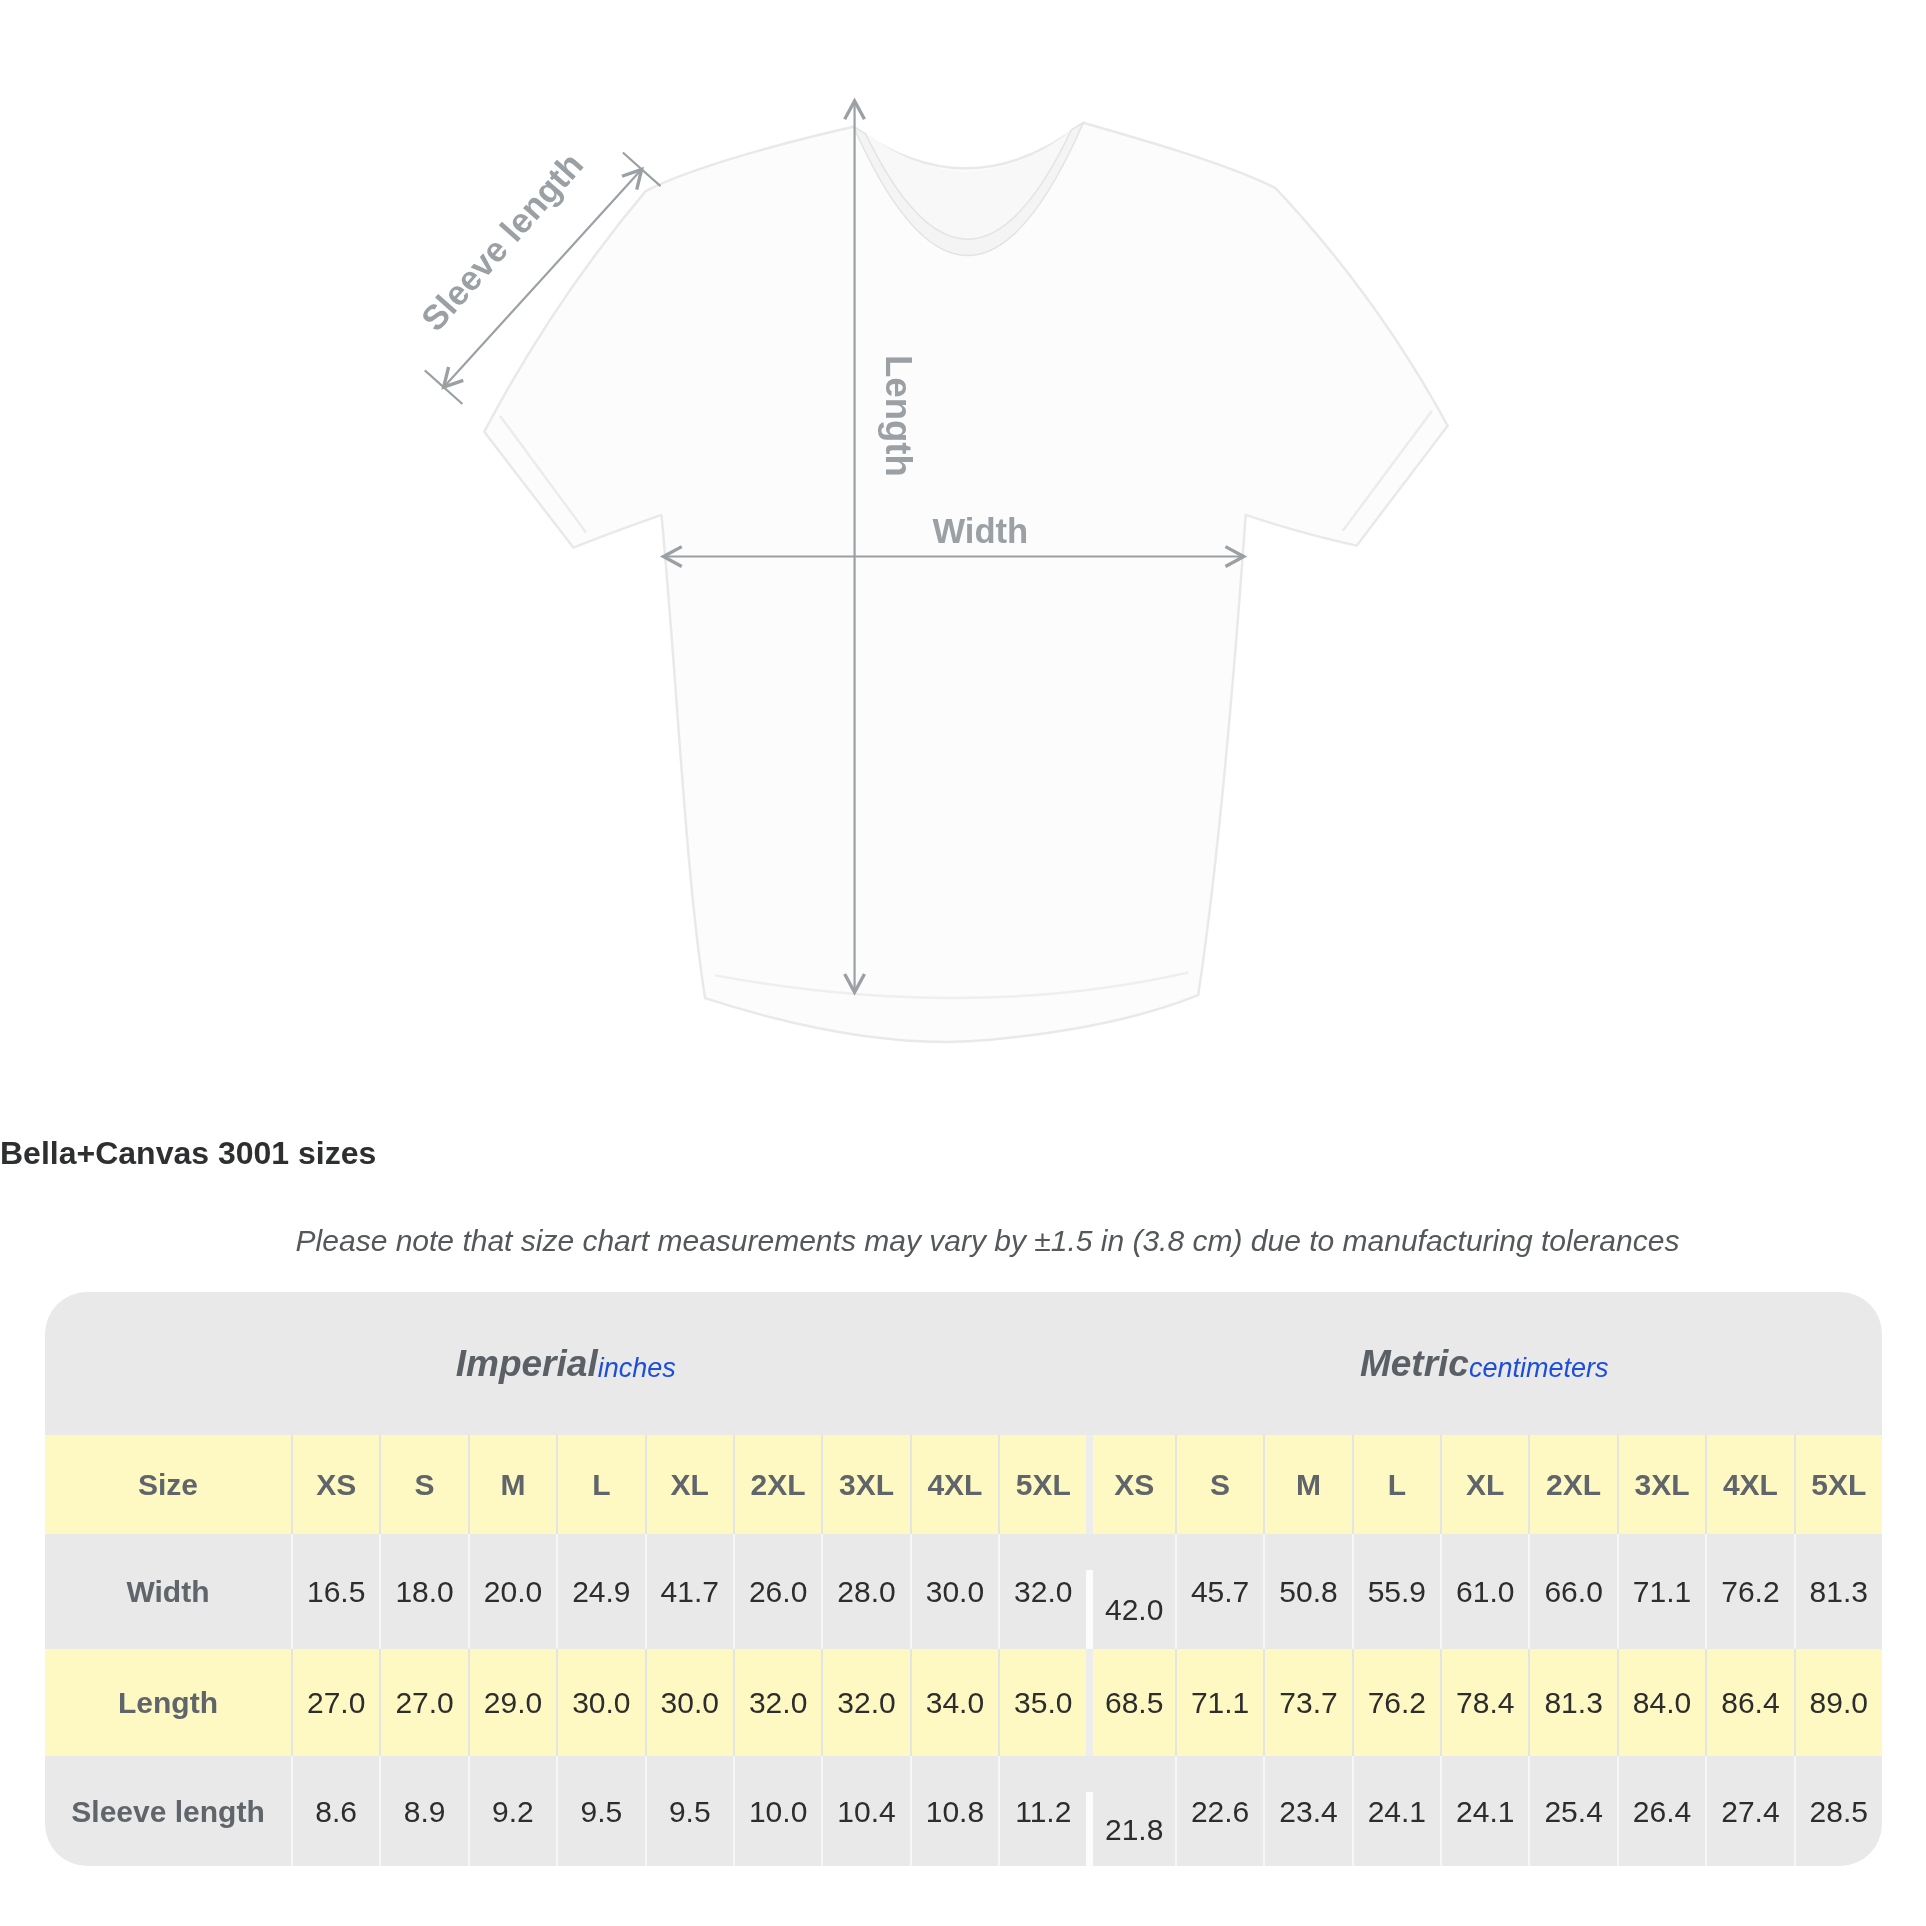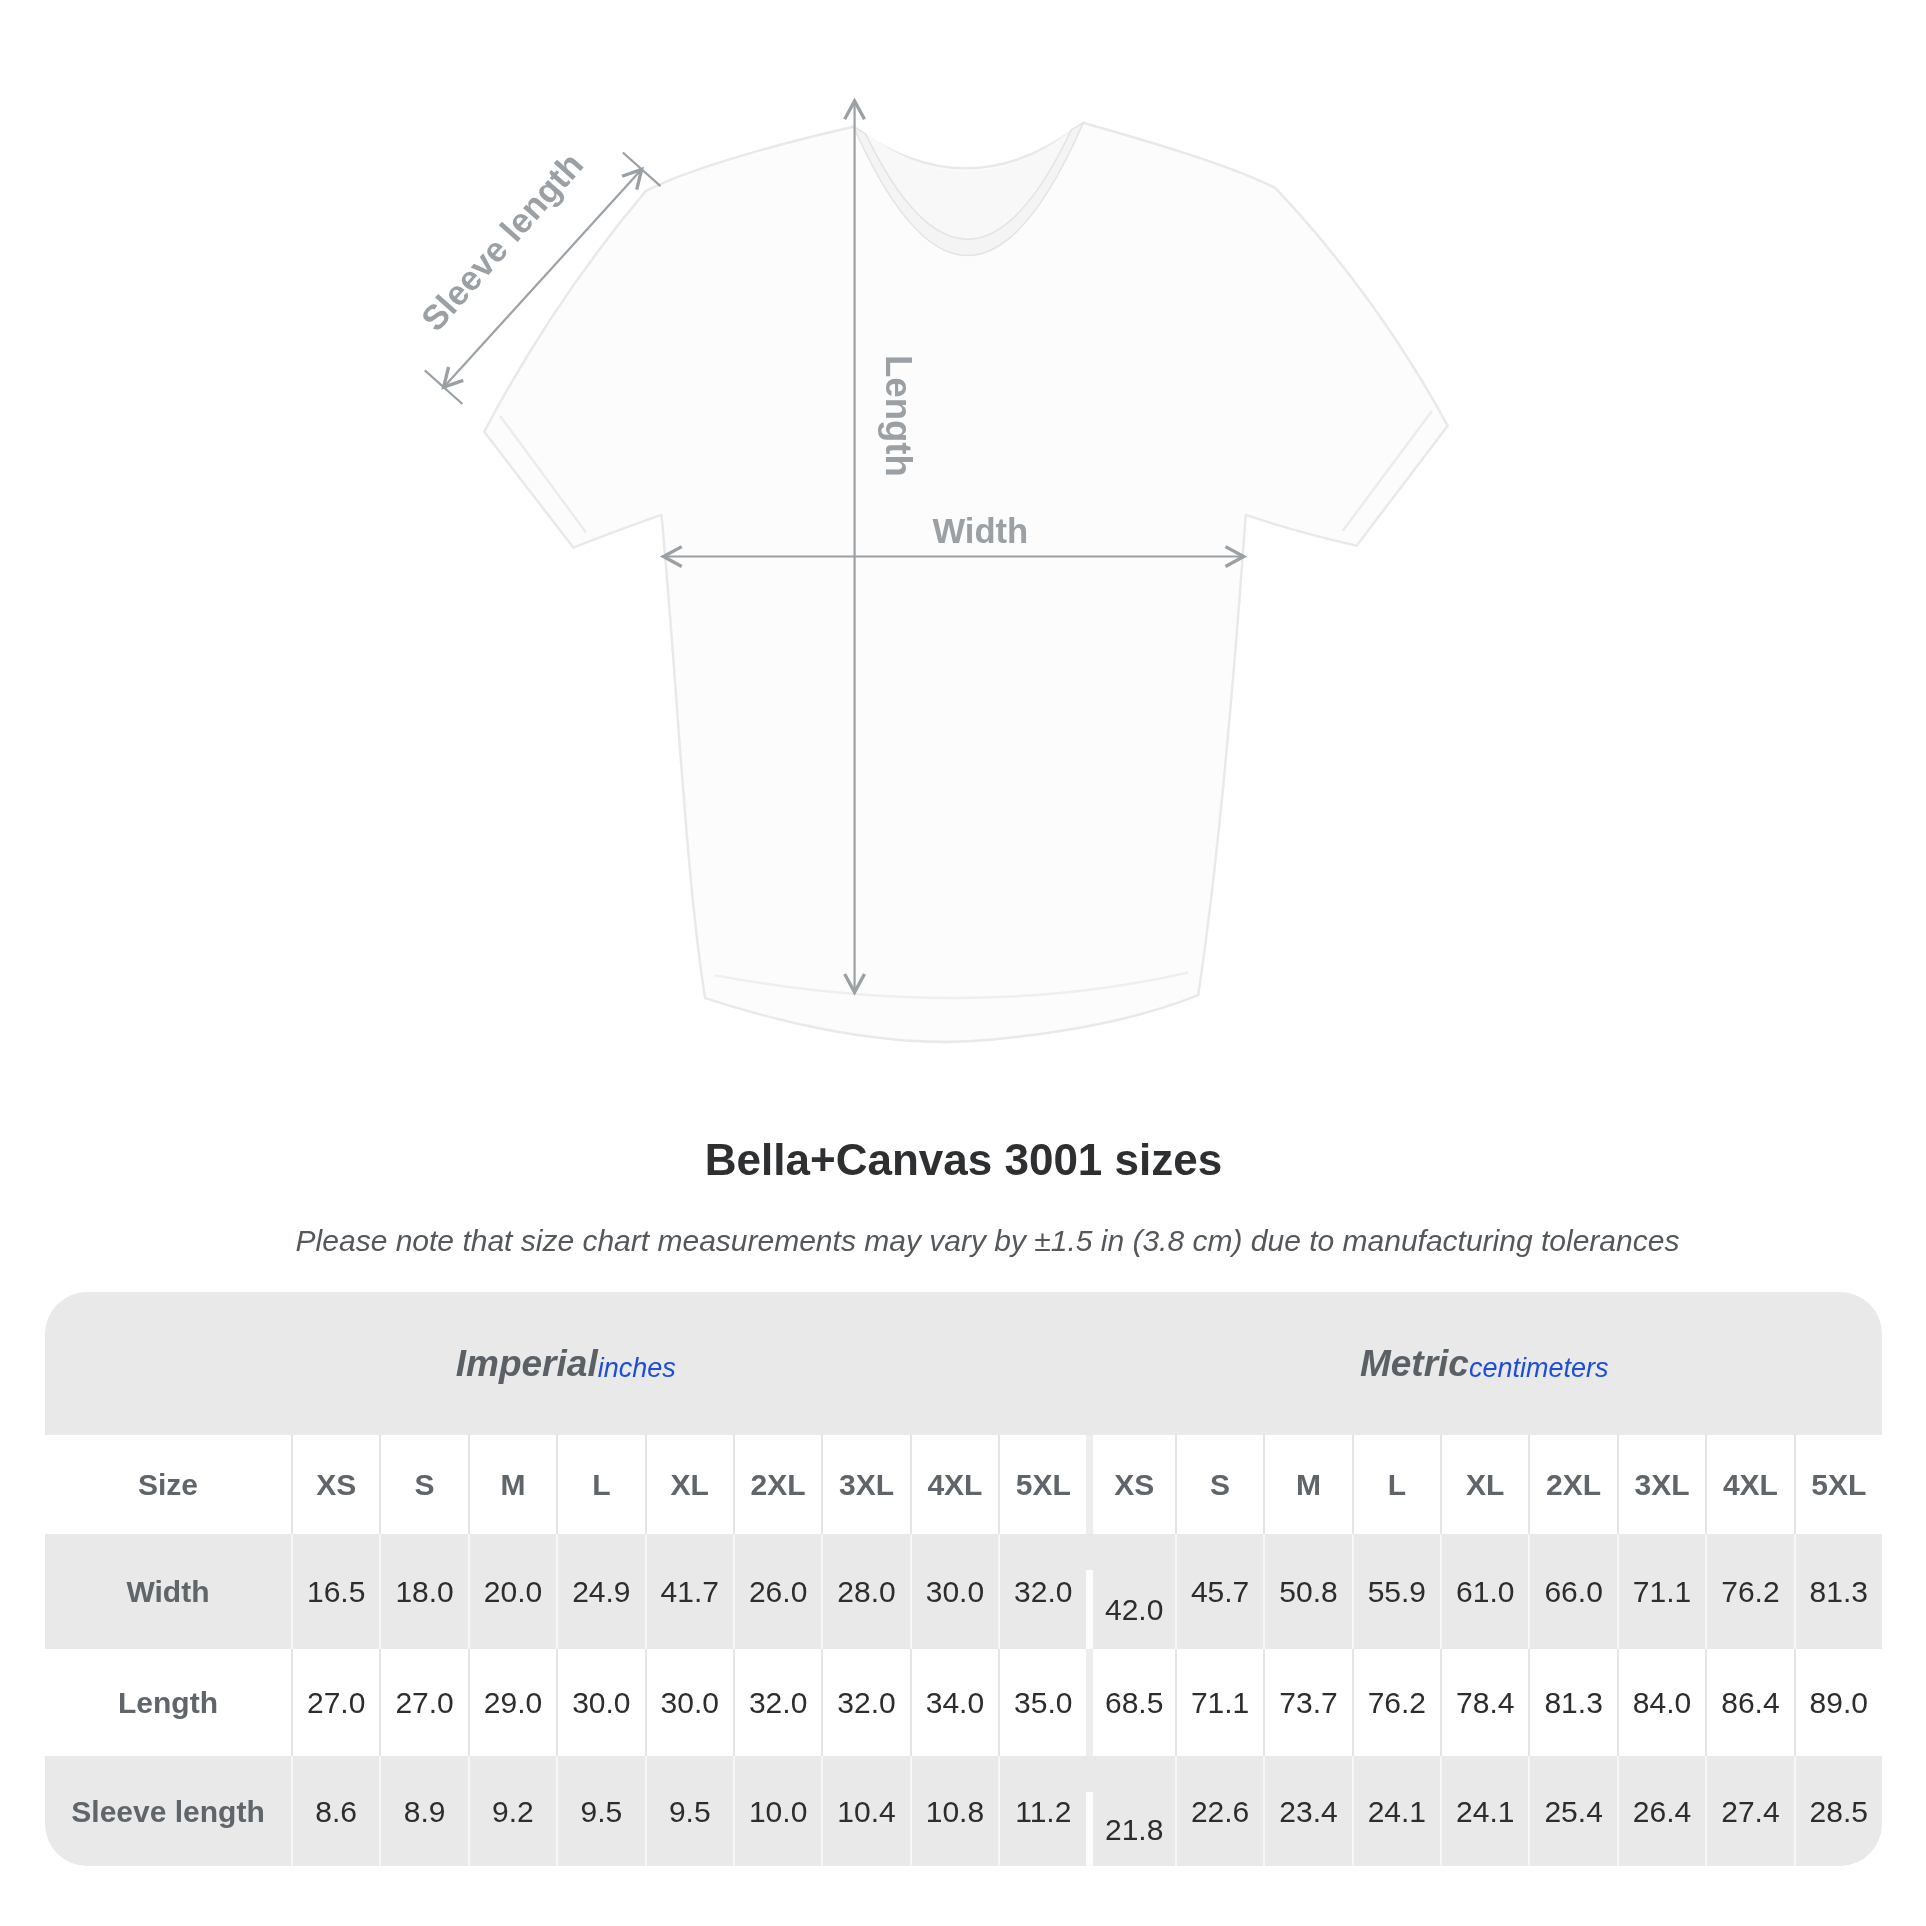--- a/index.html
+++ b/index.html
@@ -6,22 +6,22 @@
   body{
     width:1927px;height:1927px;position:relative;background:#ffffff;
     font-family:"Liberation Sans",sans-serif;overflow:hidden;
   }
   
   #diagram{position:absolute;left:0;top:0;}
   #diagram text{font-family:"Liberation Sans",sans-serif;font-weight:bold;fill:#9aa0a4;}
   .dim{stroke:#9aa0a4;stroke-width:2.2;fill:none;}
   
   .title{
-    position:absolute;top:1135px;left:0;width:100%;text-align:center;
-    font-size:44px;font-weight:bold;color:#2d2f31;
+    position:absolute;top:1135px;left:0;width:100%;
+    font-size:32px;font-weight:bold;color:#2d2f31;
   }
   .subtitle{
     position:absolute;top:1224px;left:0;width:100%;text-align:center;
     font-size:30px;font-style:italic;color:#54585b;padding-left:24px;
   }
   
   .size-table{
     position:absolute;left:45px;top:1292px;width:1837px;height:574px;
     background:#e9e9e9;border-radius:42px;overflow:hidden;
   }
@@ -33,21 +33,21 @@
   .h-s{height:111px;}
   .ghead-cell{display:flex;flex-direction:row;align-items:center;justify-content:center;}
   .ghead-cell .gname{font-size:37px;font-weight:bold;font-style:italic;color:#5a6065;}
   .ghead-cell .gunit{font-size:27px;font-style:italic;color:#1d4ed8;margin-top:10px;}
   .gh-imperial{grid-column:1/11;}
   .gh-metric{grid-column:11/20;}
   .cell{display:flex;align-items:center;justify-content:center;font-size:30px;}
   .lcell{font-weight:bold;color:#5f656a;}
   .vcell{color:#2d2d2d;border-left:2px solid #e4e4e4;}
   .size-cell{font-weight:bold;color:#5f656a;text-align:center;}
-  .row-white{background:#ffffff;}
+  .row-white{background:#fef9c3;}
   .row-gray .vcell{border-left-color:rgba(255,255,255,0.6);}
   .vcell.gstart{border-left-width:7px;border-left-color:#ededed;}
   .row-gray .vcell.gstart{border-left-color:rgba(255,255,255,0.85);margin-top:36px;}
 </style>
 </head>
 <body>
 
 <svg id="diagram" width="1927" height="1119" viewBox="0 0 1946 1130">
   <defs>
     <marker id="arr" viewBox="0 0 20 20" refX="17" refY="10" markerWidth="14" markerHeight="14" orient="auto-start-reverse">

